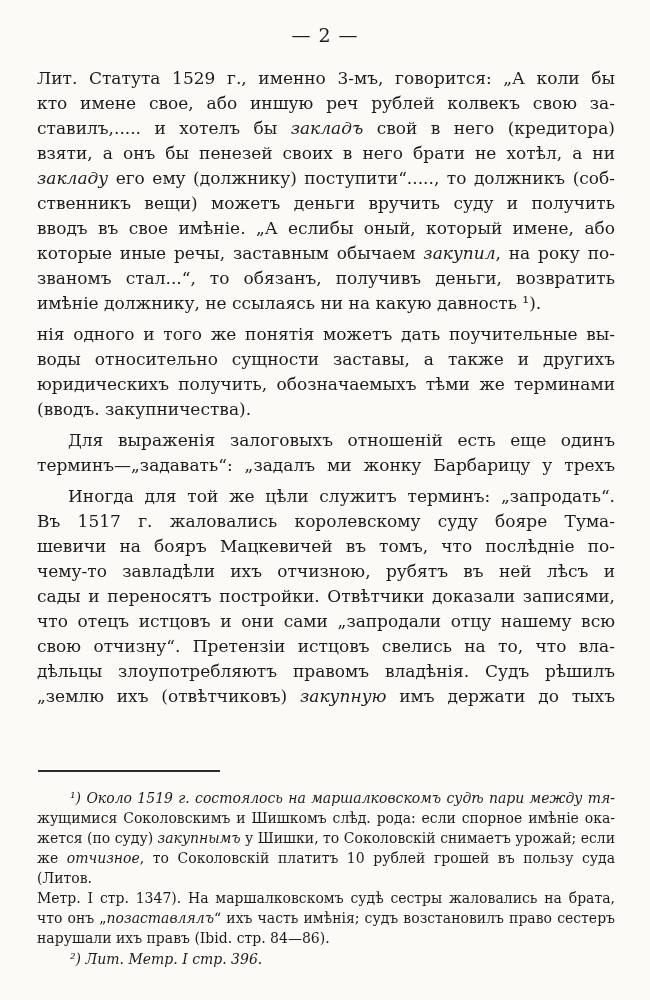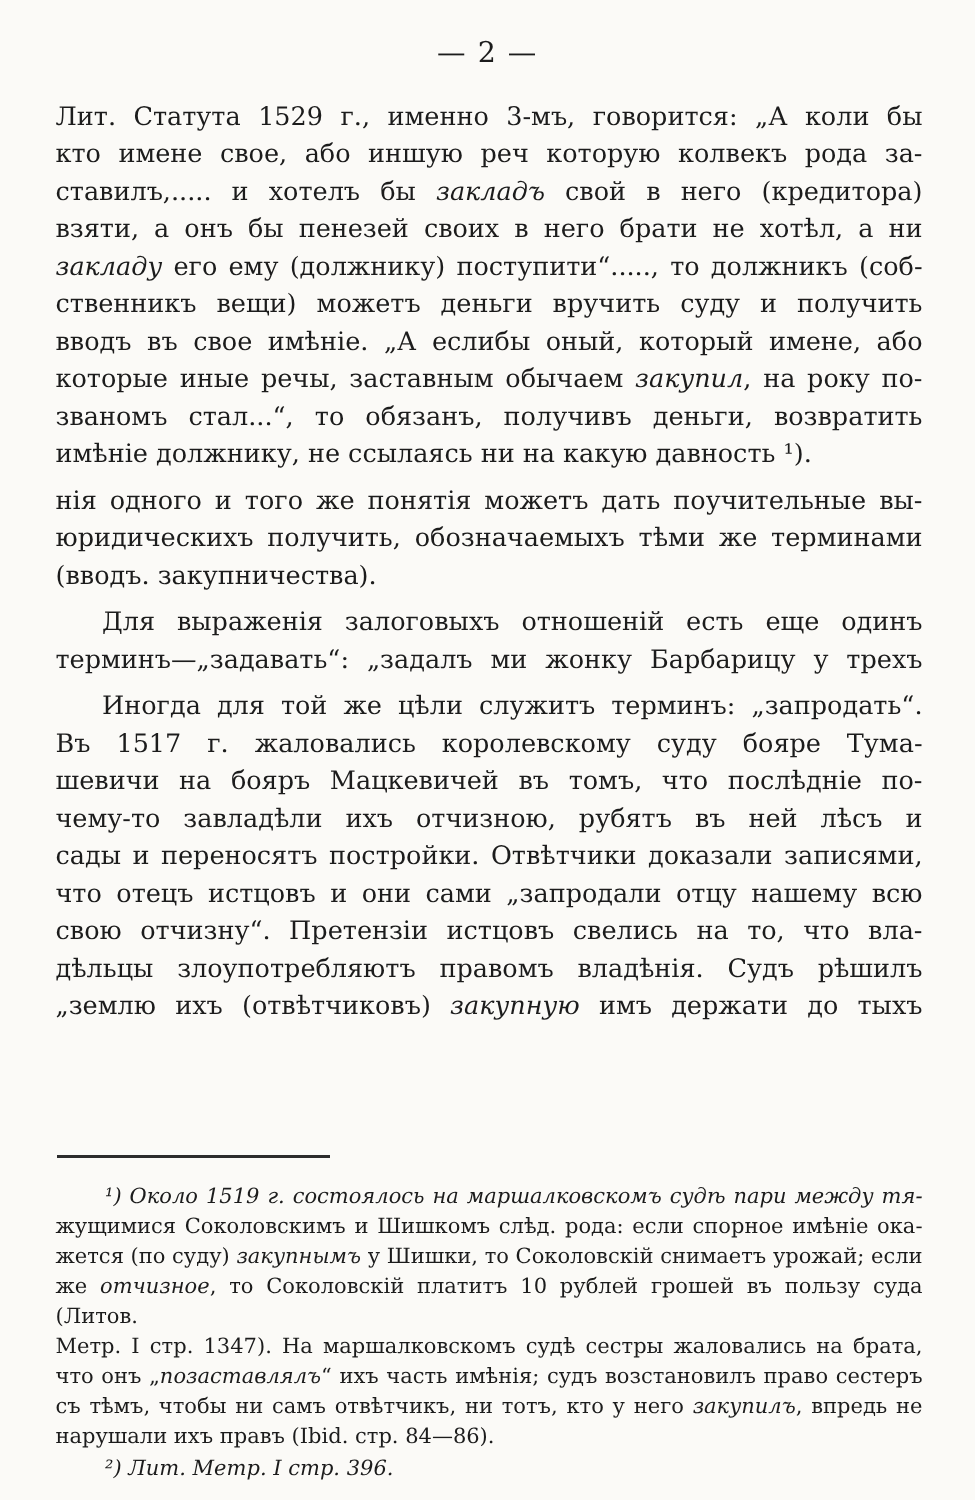--- a/index.html
+++ b/index.html
@@ -65,32 +65,33 @@
 </style>
 </head>
 <body>
 
 <div class="page">
   <div class="page-number">— 2 —</div>
 
   <div class="body-text">
     <div class="para">
         <div class="line"><span>Лит. Статута 1529 г., именно 3-мъ, говорится: „А коли бы</span></div>
-        <div class="line"><span>кто имене свое, або иншую реч которую колвекъ рода за-</span></div>
+        <div class="line"><span>кто имене свое, або иншую реч рублей колвекъ свою за-</span></div>
         <div class="line"><span>ставилъ,..... и хотелъ бы </span><span class="it">закладъ</span><span> свой в него (кредитора)</span></div>
         <div class="line"><span>взяти, а онъ бы пенезей своих в него брати не хотѣл, а ни</span></div>
         <div class="line"><span class="it">закладу</span><span> его ему (должнику) поступити“....., то должникъ (соб-</span></div>
         <div class="line"><span>ственникъ вещи) можетъ деньги вручить суду и получить</span></div>
         <div class="line"><span>вводъ въ свое имѣніе. „А еслибы оный, который имене, або</span></div>
         <div class="line"><span>которые иные речы, заставным обычаем </span><span class="it">закупил</span><span>, на року по-</span></div>
         <div class="line"><span>званомъ стал...“, то обязанъ, получивъ деньги, возвратить</span></div>
         <div class="line no-stretch"><span>имѣніе должнику, не ссылаясь ни на какую давность ¹).</span></div>
       </div>
     <div class="para">
         <div class="line"><span>нія одного и того же понятія можетъ дать поучительные вы-</span></div>
+        <div class="line"><span>воды относительно сущности заставы, а также и другихъ</span></div>
         <div class="line"><span>юридическихъ получить, обозначаемыхъ тѣми же терминами</span></div>
         <div class="line no-stretch"><span>(вводъ. закупничества).</span></div>
       </div>
     <div class="para">
         <div class="line indent"><span>Для выраженія залоговыхъ отношеній есть еще одинъ</span></div>
         <div class="line"><span>терминъ—„задавать“: „задалъ ми жонку Барбарицу у трехъ</span></div>
       </div>
     <div class="para">
         <div class="line indent"><span>Иногда для той же цѣли служитъ терминъ: „запродать“.</span></div>
         <div class="line"><span>Въ 1517 г. жаловались королевскому суду бояре Тума-</span></div>
@@ -107,20 +108,19 @@
   <div class="footnote-rule"></div>
 
   <div class="footnotes">
     <div class="fn">
         <div class="line indent"><span>¹) Около 1519 г. состоялось на маршалковскомъ судѣ пари между тя-</span></div>
         <div class="line"><span>жущимися Соколовскимъ и Шишкомъ слѣд. рода: если спорное имѣніе ока-</span></div>
         <div class="line"><span>жется (по суду) </span><span class="it">закупнымъ</span><span> у Шишки, то Соколовскій снимаетъ урожай; если</span></div>
         <div class="line"><span>же </span><span class="it">отчизное</span><span>, то Соколовскій платитъ 10 рублей грошей въ пользу суда (Литов.</span></div>
         <div class="line"><span>Метр. I стр. 1347). На маршалковскомъ судѣ сестры жаловались на брата,</span></div>
         <div class="line"><span>что онъ „</span><span class="it">позаставлялъ</span><span>“ ихъ часть имѣнія; судъ возстановилъ право сестеръ</span></div>
-        <div class="line"><span>съ тѣмъ, чтобы ни самъ отвѣтчикъ, ни тотъ, кто у него </span><span class="it">закупилъ</span><span>, впредь не</span></div>
         <div class="line no-stretch"><span>нарушали ихъ правъ (Ibid. стр. 84—86).</span></div>
       </div>
     <div class="fn">
         <div class="line indent no-stretch"><span>²) Лит. Метр. I стр. 396.</span></div>
       </div>
   </div>
 </div>
 
 </body></html>

